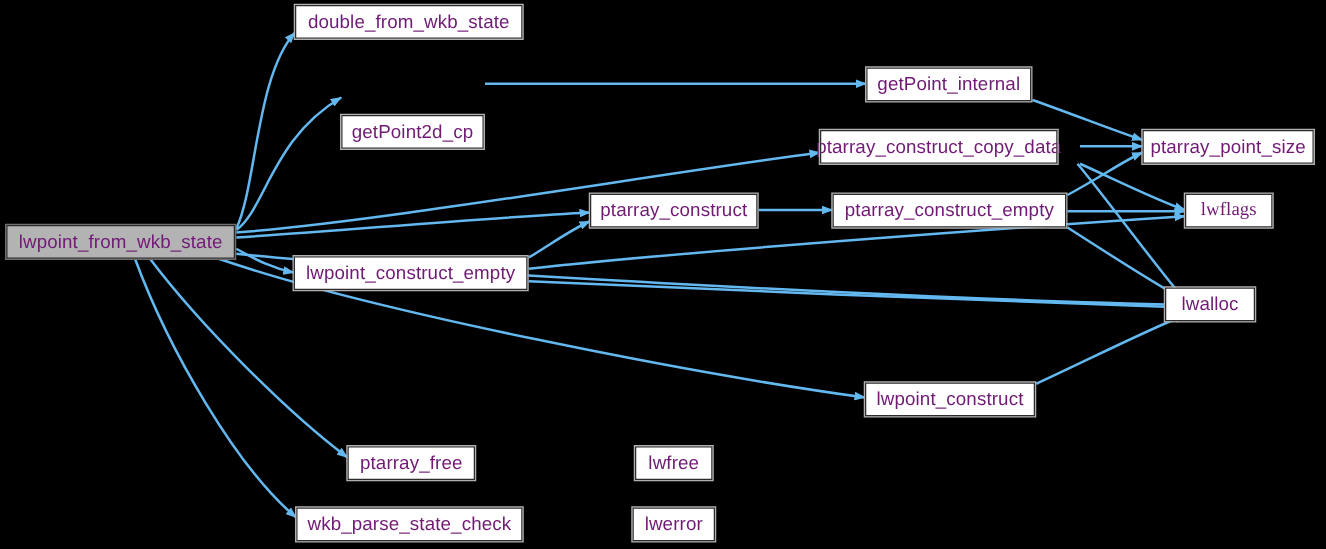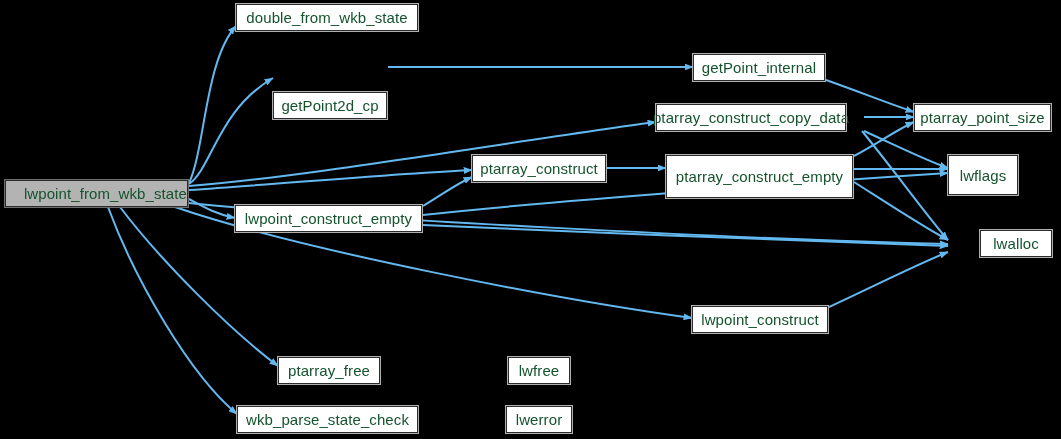--- a/index.html
+++ b/index.html
@@ -25,32 +25,31 @@
   }
   .gnode {
     position: absolute;
     box-sizing: border-box;
     background: #ffffff;
     border: 1px solid #2b2b2b;
     outline: 1px solid #b0b0b0;
     display: flex;
     align-items: center;
     justify-content: center;
-    color: #14532d;
+    color: #701a75;
     font-size: 15px;
     line-height: 1;
     white-space: nowrap;
     letter-spacing: 0.1px;
     z-index: 5;
   }
   .gnode.root {
     background: #b3b3b3;
     border: 1px solid #2b2b2b;
     outline: 1px solid #6e6e6e;
-    justify-content: flex-end;
   }
   .gnode-label {
     display: block;
     pointer-events: none;
   }
 </style>
 </head>
 <body>
 
 <div id="graph-root">
@@ -102,30 +101,30 @@
       </div>
       <div class="gnode" style="left: 656px; top: 104px; width: 190px; height: 27px;">
         <span class="gnode-label">ptarray_construct_copy_data</span>
       </div>
       <div class="gnode" style="left: 914px; top: 104px; width: 137px; height: 27px;">
         <span class="gnode-label">ptarray_point_size</span>
       </div>
       <div class="gnode" style="left: 472px; top: 155px; width: 134px; height: 27px;">
         <span class="gnode-label">ptarray_construct</span>
       </div>
-      <div class="gnode" style="left: 666px; top: 155px; width: 187px; height: 43px;">
+      <div class="gnode" style="left: 666px; top: 155px; width: 187px; height: 27px;">
         <span class="gnode-label">ptarray_construct_empty</span>
       </div>
-      <div class="gnode" style="left: 948px; top: 155px; width: 70px; height: 40px;">
+      <div class="gnode" style="left: 948px; top: 155px; width: 70px; height: 27px; font-family: Liberation Serif, serif;">
         <span class="gnode-label">lwflags</span>
       </div>
       <div class="gnode" style="left: 235px; top: 205px; width: 187px; height: 27px;">
         <span class="gnode-label">lwpoint_construct_empty</span>
       </div>
-      <div class="gnode" style="left: 980px; top: 230px; width: 72px; height: 27px; align-items: center;">
+      <div class="gnode" style="left: 932px; top: 230px; width: 72px; height: 27px; align-items: center;">
         <span class="gnode-label">lwalloc</span>
       </div>
       <div class="gnode" style="left: 692px; top: 306px; width: 136px; height: 27px;">
         <span class="gnode-label">lwpoint_construct</span>
       </div>
       <div class="gnode" style="left: 278px; top: 357px; width: 102px; height: 27px;">
         <span class="gnode-label">ptarray_free</span>
       </div>
       <div class="gnode" style="left: 508px; top: 357px; width: 62px; height: 27px;">
         <span class="gnode-label">lwfree</span>

